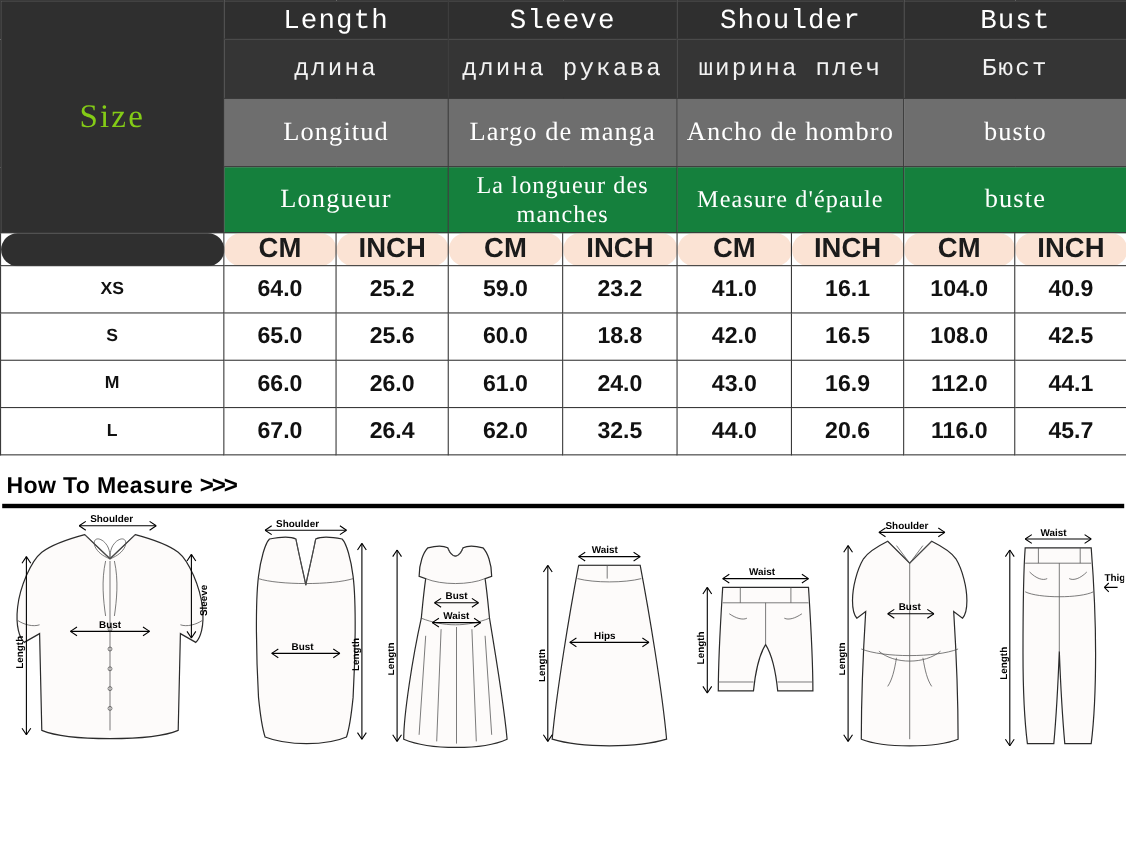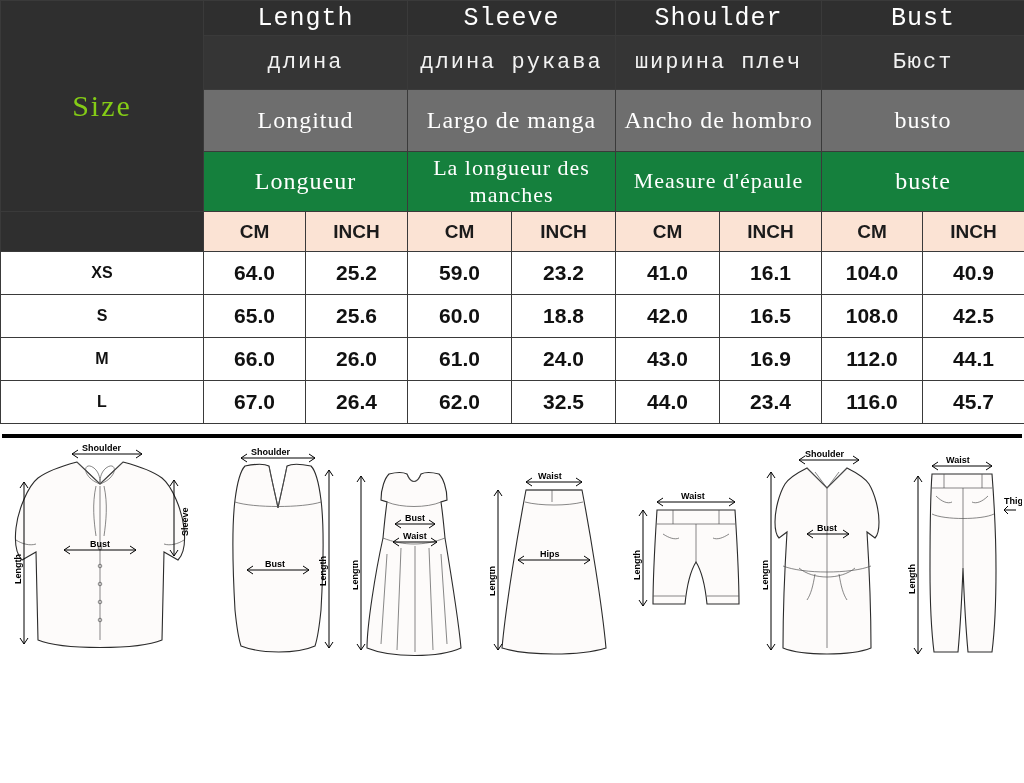--- a/index.html
+++ b/index.html
@@ -83,23 +83,24 @@
     padding: 3px 2px;
     height: 60px;
   }
   .hdr-es .big, .hdr-fr .big {
     font-size: 24px;
   }
 
   .unit-row td {
     background: #fbe3d4;
     color: #1b1b1b;
-    font-size: 19px;
+    font-size: 25px;
     font-weight: bold;
-    height: 40px;
+    height: 30px;
+    border-radius: 17px;
   }
 
   .data-row td {
     background: #ffffff;
     color: #111111;
     font-size: 21px;
     font-weight: bold;
     height: 43px;
   }
   .data-row td.rowlabel {
@@ -258,30 +259,34 @@
         <td>112.0</td>
         <td>44.1</td>
       </tr>
       <tr class="data-row">
         <td class="rowlabel">L</td>
         <td>67.0</td>
         <td>26.4</td>
         <td>62.0</td>
         <td>32.5</td>
         <td>44.0</td>
-        <td>23.4</td>
+        <td>20.6</td>
         <td>116.0</td>
         <td>45.7</td>
       </tr>
     </tbody>
   </table>
 
   <div class="notes">
   </div>
 
+  <div class="how-to">
+    <span>How To Measure</span>
+    <span class="arrows">&gt;&gt;&gt;</span>
+  </div>
 
   <div class="rule"></div>
 
   <div class="figures">
 
     <div class="figure">
       <svg width="196" height="222" viewBox="0 0 196 222">
 
         <path class="line" d="M70 10 H140"></path>
         <path class="line" d="M70 10 l6 -4 M70 10 l6 4 M140 10 l-6 -4 M140 10 l-6 4"></path>

